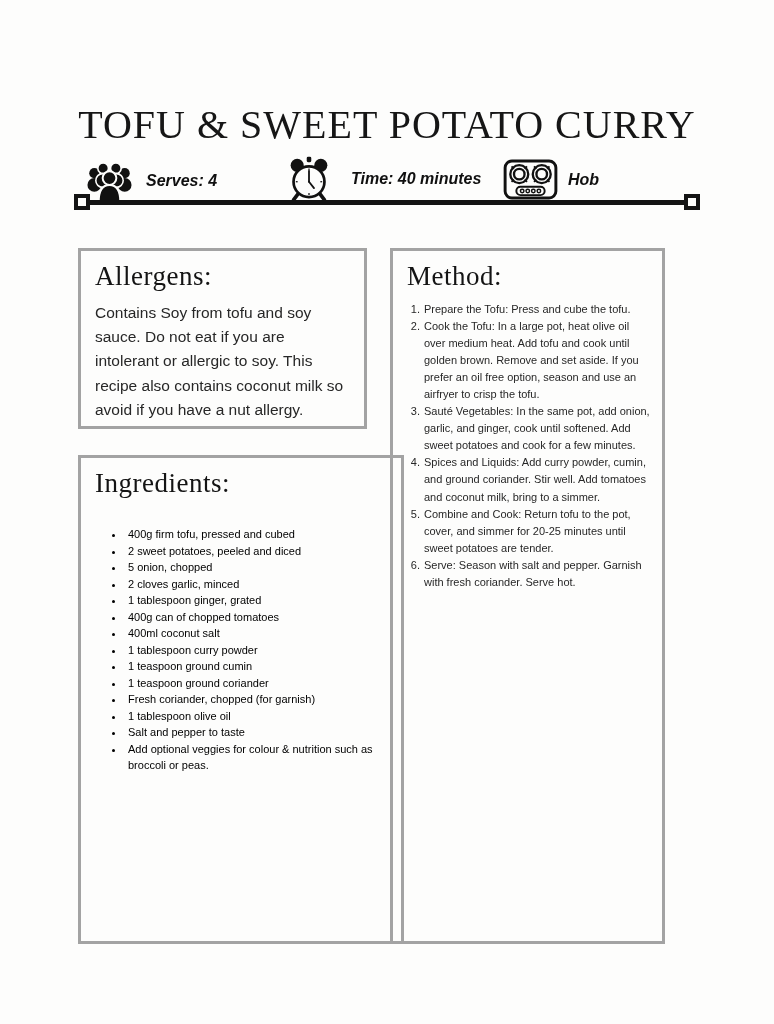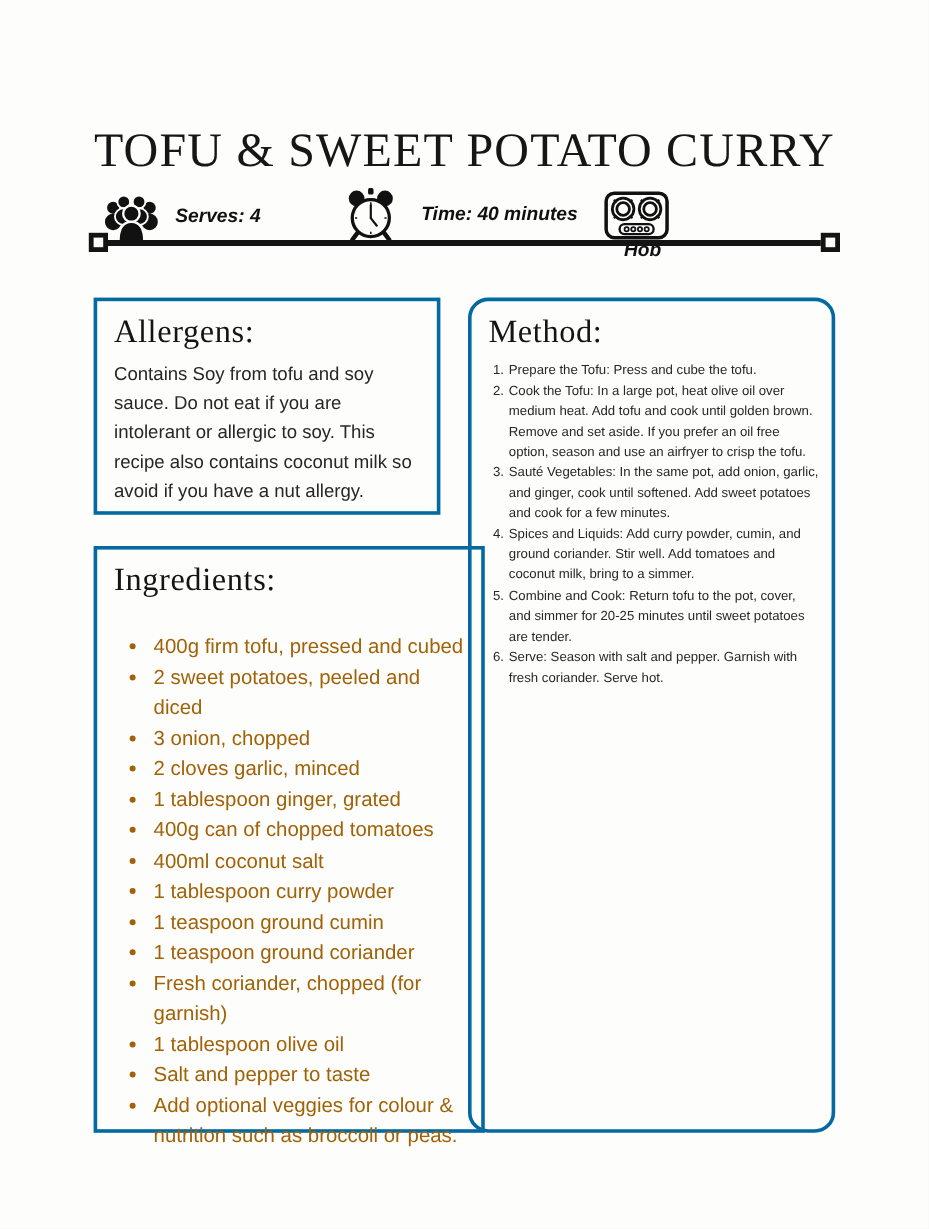--- a/index.html
+++ b/index.html
@@ -34,69 +34,69 @@
     font-size:16px;
     color:#101010;
     white-space:nowrap;
     font-style:italic;
   }
   .info-group .icon { display:block; line-height:0; }
   .serves { left:86px; top:160px; }
   .serves .icon { margin-right:13px; }
   .time   { left:289px; top:155px;gap:10px; }
   .time .icon { margin-right:12px; }
-  .hob    { left:503px; top:159px;flex-direction:column; }
+  .hob    { left:503px; top:159px; }
   .hob .icon { margin-right:10px; }
 
   .divider {
     position:absolute;
     left:84px; top:200px;
     width:606px; height:5px;
     background:#141414;
   }
   .divider-sq {
     position:absolute;
     width:8px; height:8px;
     border:4px solid #141414;
     background:#fdfdfc;
     top:-6px;
   }
   .divider-sq.left  { left:-10px; }
   .divider-sq.right { right:-10px; }
 
   .box {
     position:absolute;
-    border:3px solid #0369a1;
+    border:3px solid #a3a3a3;
     box-sizing:border-box;
     background:transparent;
   }
   .allergens-box   { left:78px;  top:248px; width:289px; height:181px; }
   .ingredients-box { left:78px;  top:455px; width:326px; height:489px; }
-  .method-box      { left:390px; top:248px; width:306px; height:696px;border-radius:17px; }
+  .method-box      { left:390px; top:248px; width:275px; height:696px; }
 
   .box-heading {
     font-family:"Liberation Serif", serif;
     font-weight:500;
     font-size:27px;
     letter-spacing:0.5px;
     color:#141414;
     margin:10px 14px 0 14px;
   }
   .allergens-body {
     margin:9px 13px 0 14px;
     font-size:15.5px;
     line-height:1.56;
     color:#272727;
   }
   .ingredients-list {
     margin:27px 10px 0 0;
     padding-left:44px;
-    font-size:17px;
+    font-size:11px;
     line-height:1.5;
-    color:#a16207;
+    color:#000000;
   }
   .ingredients-list li { padding-left:3px; }
   .method-list {
     margin:9px 0 0 0;
     padding-left:30px;
     padding-right:10px;
     font-size:11px;
     line-height:1.55;
     color:#272727;
   }
@@ -185,21 +185,21 @@
   <section class="box allergens-box">
     <h2 class="box-heading">Allergens:</h2>
     <p class="allergens-body">Contains Soy from tofu and soy sauce. Do not eat if you are intolerant or allergic to soy.  This recipe also contains coconut milk so avoid if you have a nut allergy.</p>
   </section>
 
   <section class="box ingredients-box">
     <h2 class="box-heading">Ingredients:</h2>
     <ul class="ingredients-list">
         <li>400g firm tofu, pressed and cubed</li>
         <li>2 sweet potatoes, peeled and diced</li>
-        <li>3 onion, chopped</li>
+        <li>5 onion, chopped</li>
         <li>2 cloves garlic, minced</li>
         <li>1 tablespoon ginger, grated</li>
         <li>400g can of chopped tomatoes</li>
         <li>400ml coconut salt</li>
         <li>1 tablespoon curry powder</li>
         <li>1 teaspoon ground cumin</li>
         <li>1 teaspoon ground coriander</li>
         <li>Fresh coriander, chopped (for garnish)</li>
         <li>1 tablespoon olive oil</li>
         <li>Salt and pepper to taste</li>

